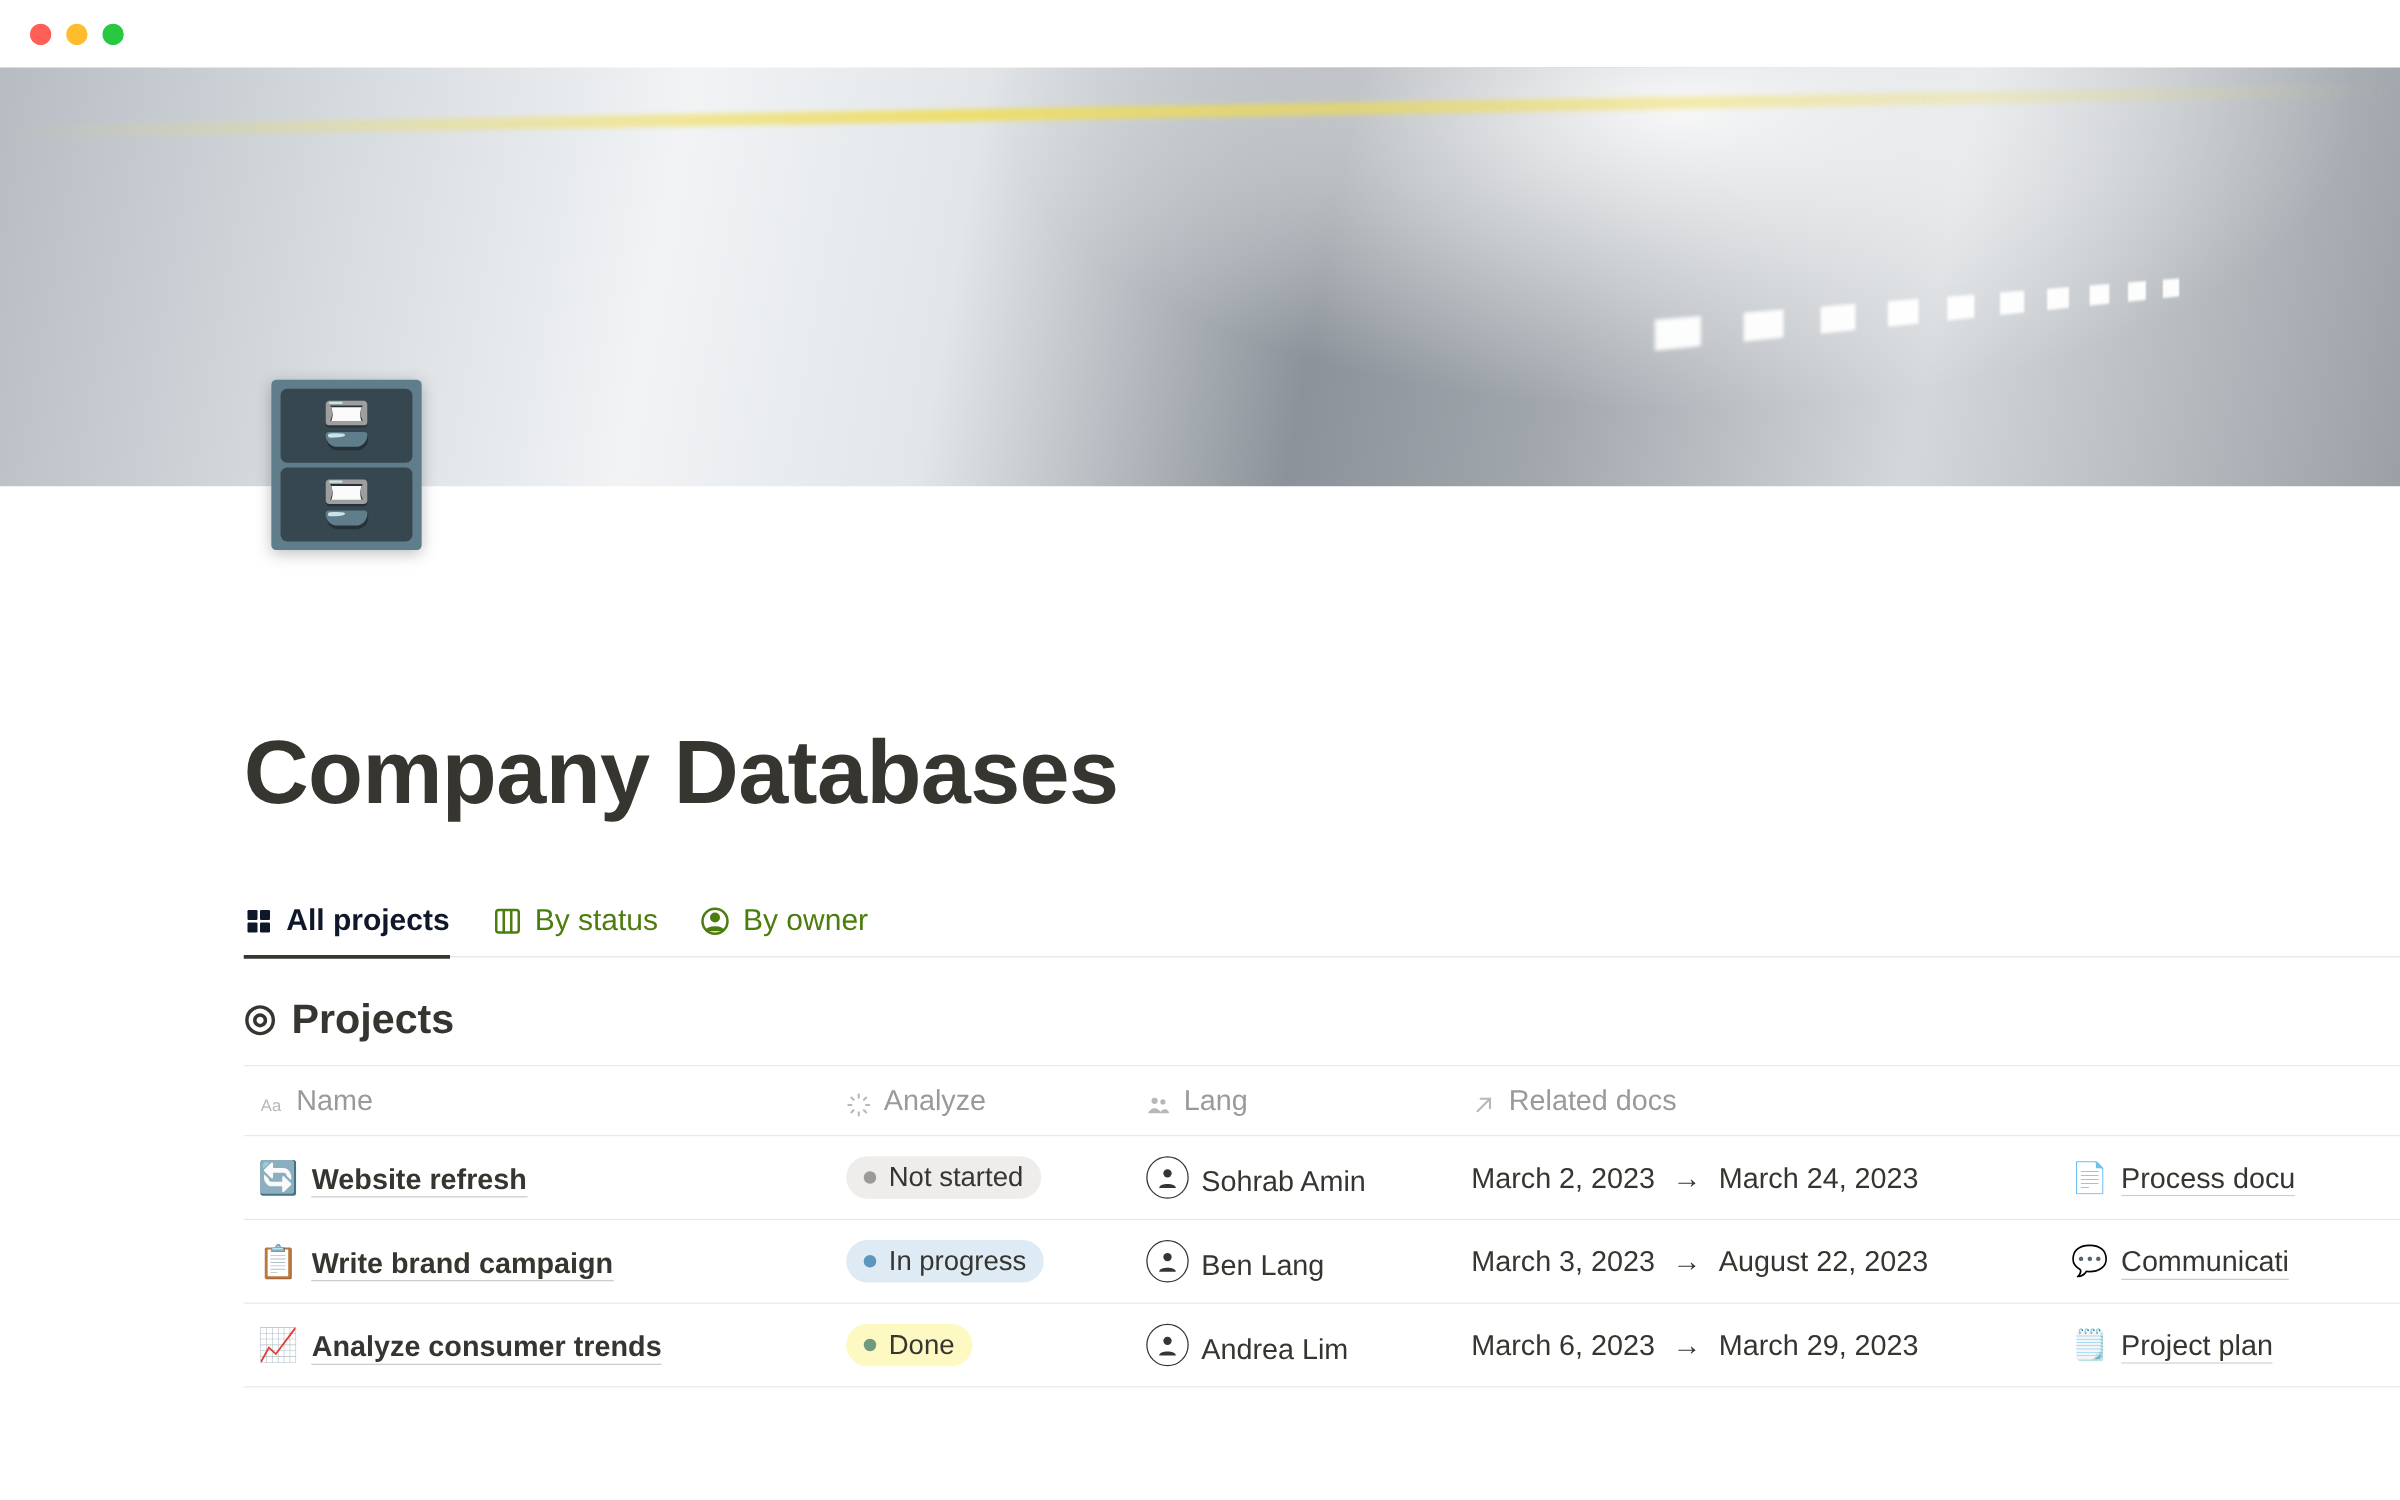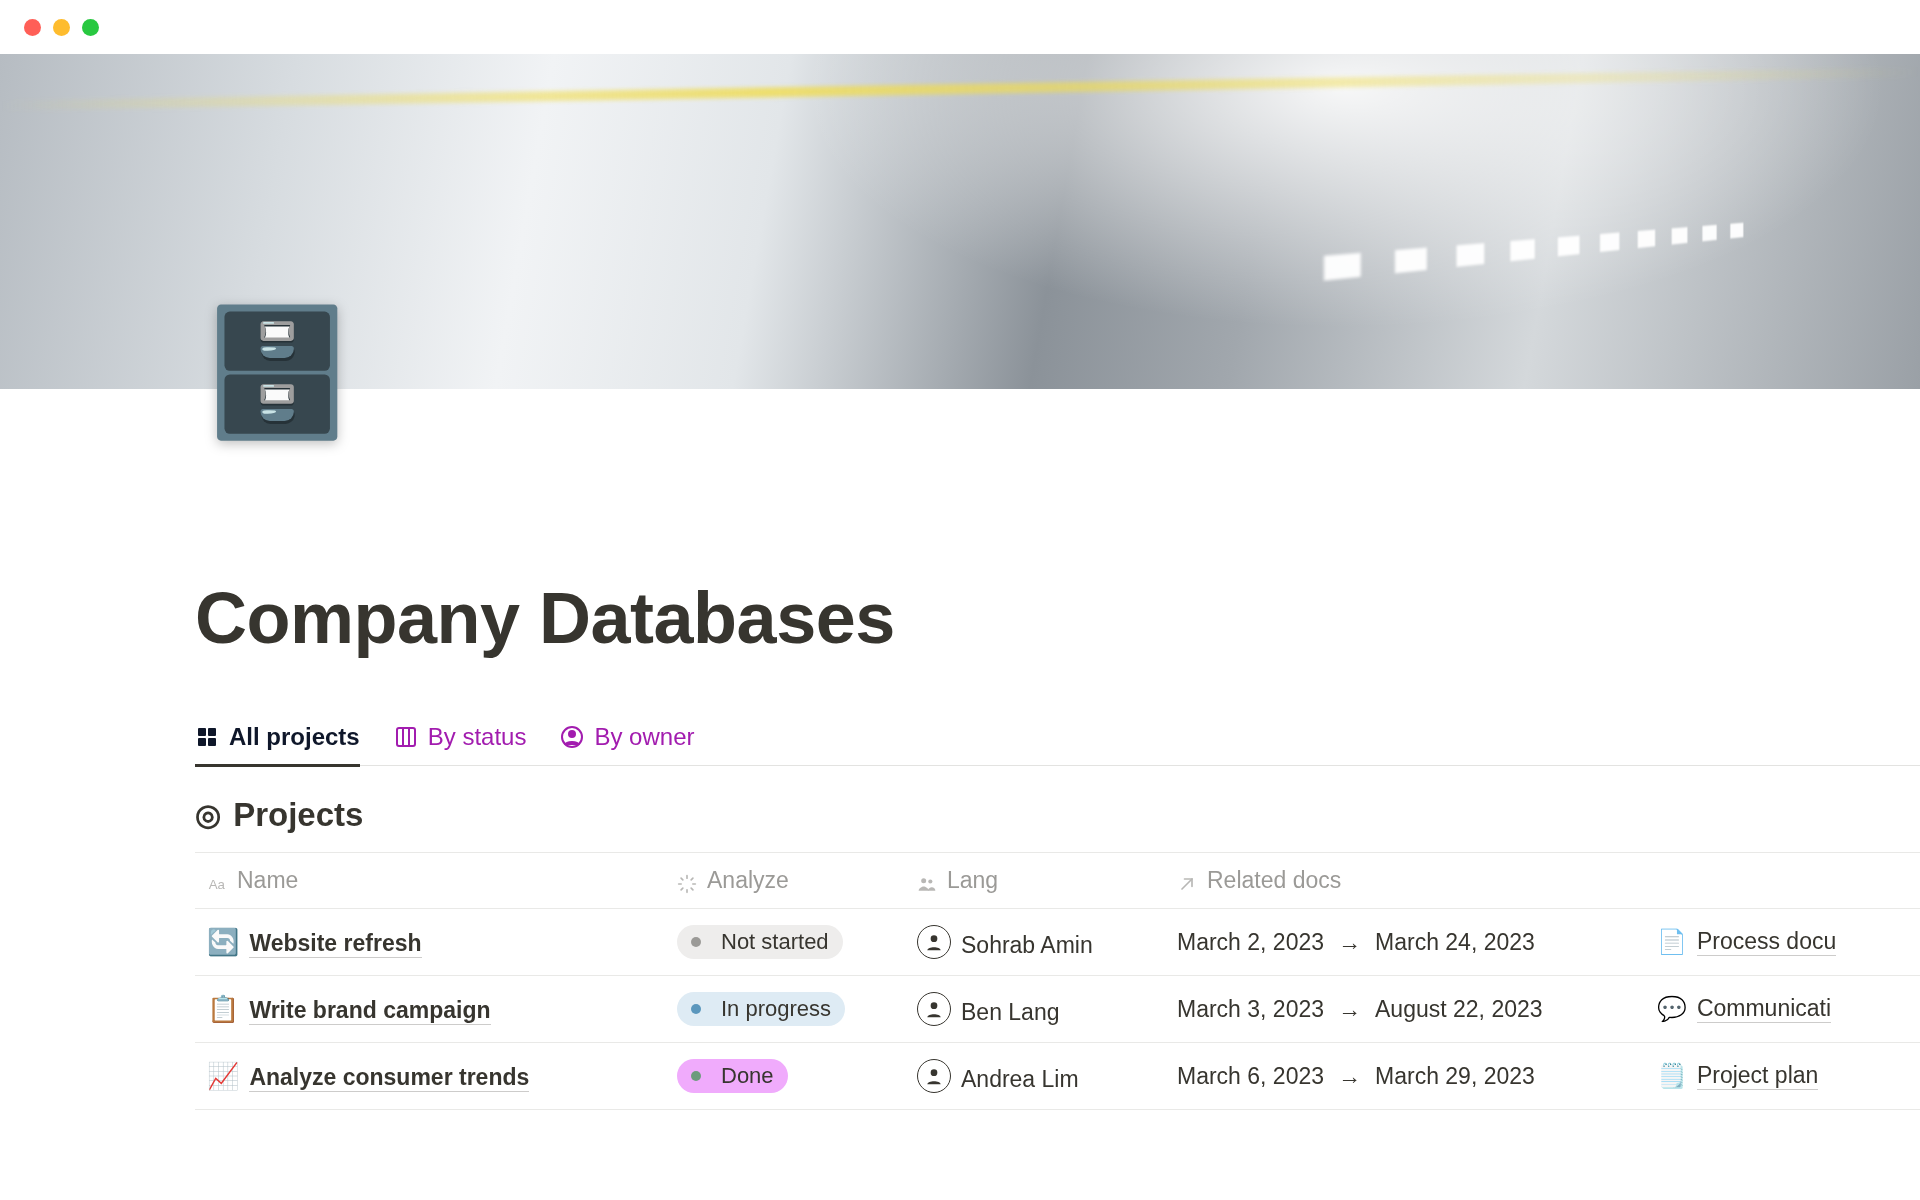--- a/index.html
+++ b/index.html
@@ -92,21 +92,21 @@
     border-bottom: 1.5px solid #e3e3e1;
     padding-right: 330px;
     margin-bottom: 30px;
   }
   .tab {
     display: flex;
     align-items: center;
     gap: 10px;
     padding: 8px 0 14px 0;
     font-size: 24px;
-    color: #a21caf;
+    color: #4d7c0f;
     cursor: pointer;
     position: relative;
   }
   .tab.active {
     color: #0f172a;
     font-weight: 600;
   }
   .tab.active::after {
     content: "";
     position: absolute;
@@ -140,29 +140,29 @@
   .th, .td { display:flex; align-items:flex-end; gap:10px; font-size:23px; padding-left:12px;}
   .th-icon { width:20px; height:20px; display:inline-flex; opacity:0.7;}
   .th-icon svg{width:100%;height:100%;}
 
   .trow { height: 67px; border-bottom:1.5px solid #e9e9e7; }
   .td.name { font-weight:600; }
   .td.name .row-icon { font-size:26px; }
   .td.name .row-text { border-bottom: 1px solid rgba(55,53,47,0.25); }
 
   .status-pill {
-    display:inline-flex; align-items:center; gap:20px;
+    display:inline-flex; align-items:center; gap:10px;
     padding: 4px 14px; border-radius: 18px; font-size:22px;
   }
   .dot { width:10px;height:10px;border-radius:50%; }
   .status-not-started { background:#eeedec; }
   .status-not-started .dot{ background:#9b9a97;}
   .status-in-progress { background:#deebf4; }
   .status-in-progress .dot{ background:#5b97bd;}
-  .status-done { background:#f0abfc; }
+  .status-done { background:#fef9c3; }
   .status-done .dot{ background:#6c9b7d;}
 
   .avatar {
     width:34px;height:34px;border-radius:50%;
     background:#fff; border:1.5px solid #37352f;
     display:flex;align-items:center;justify-content:center;
     font-size:18px;
   }
 
   .date-arrow { margin: 0 4px; }

